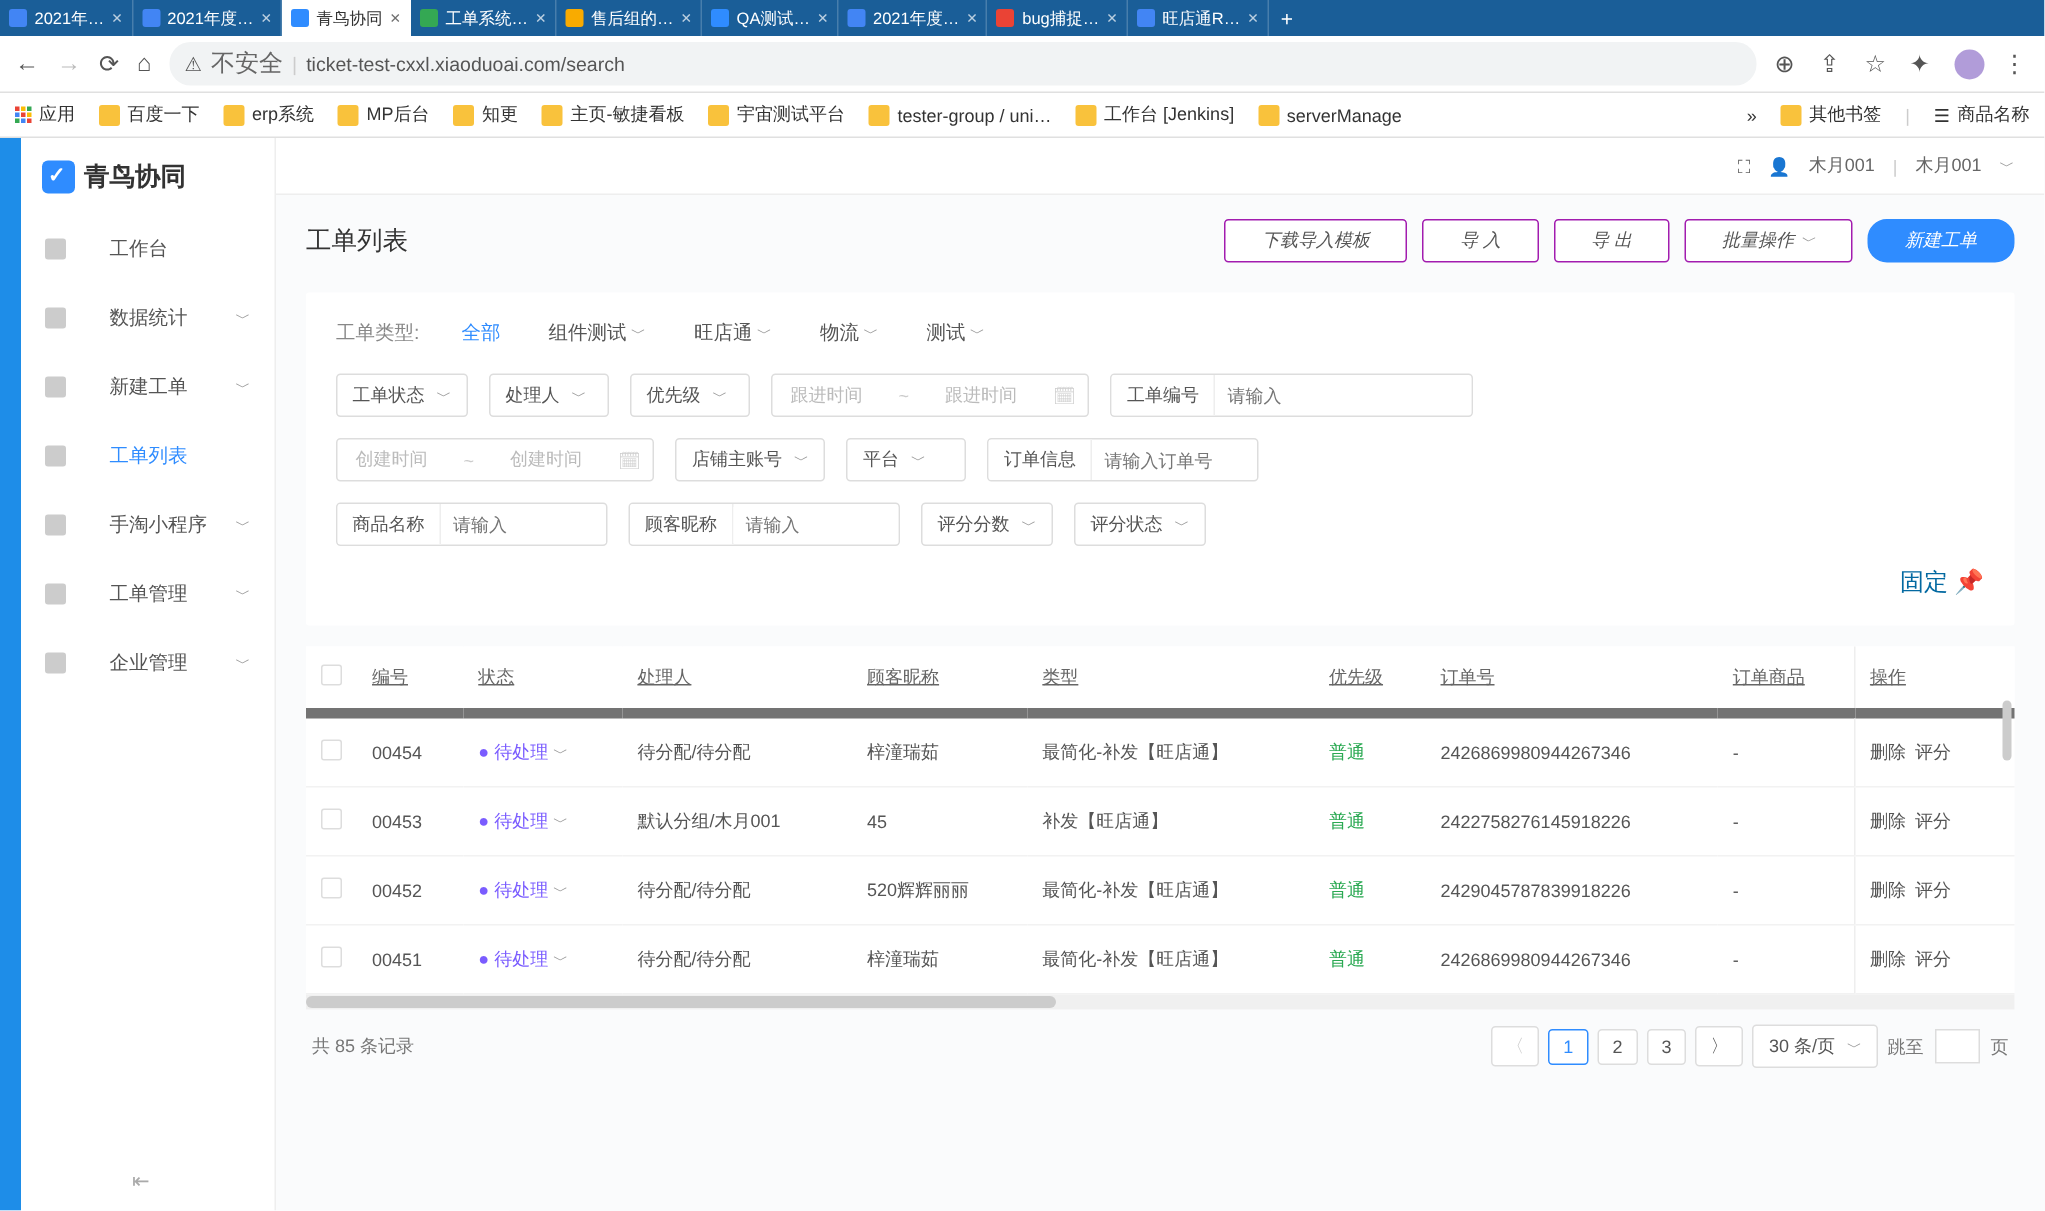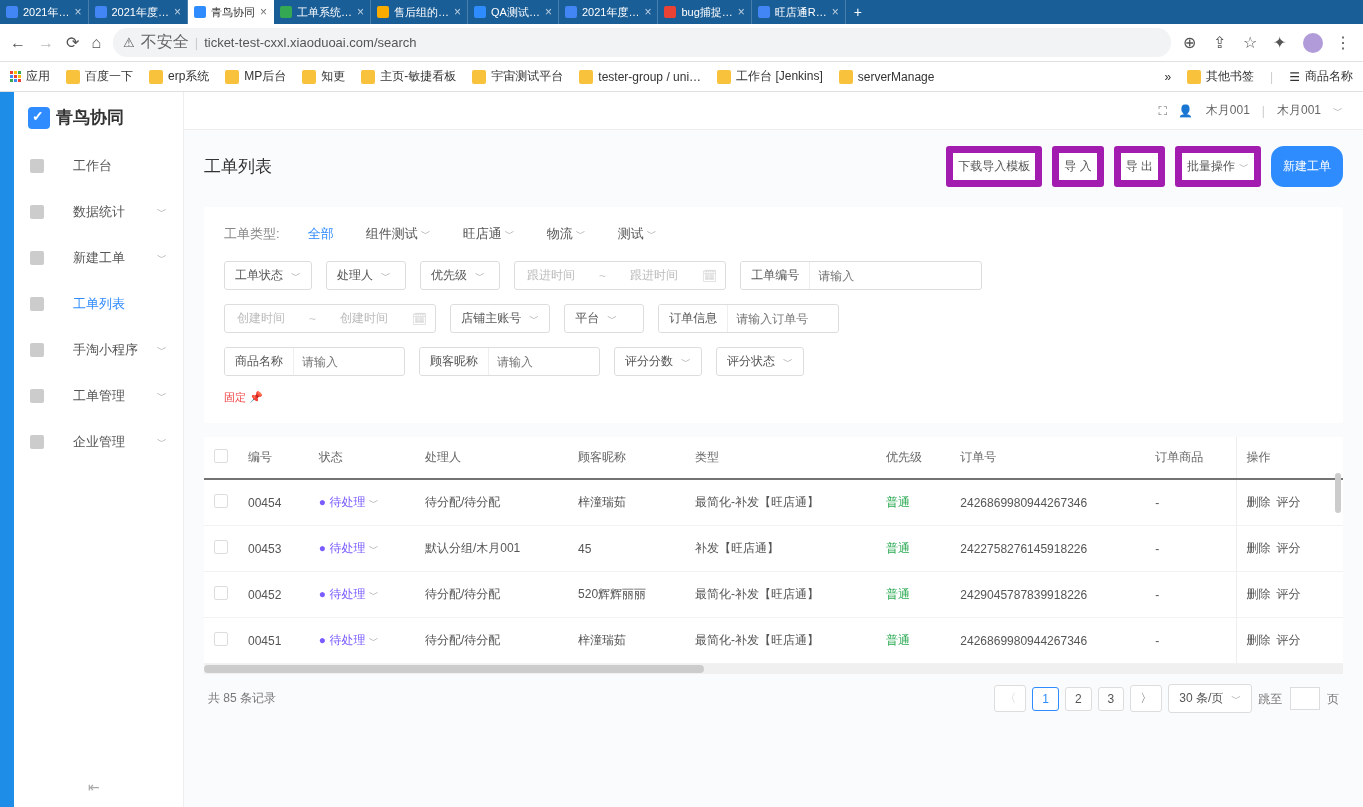--- a/index.html
+++ b/index.html
@@ -34,44 +34,44 @@
 .nav-item.active { color: #2f8cff; }
 .nav-icon { width: 14px; height: 14px; background: #ccc; border-radius: 2px; margin-right: 8px; display:inline-block; }
 .nav-left { display:flex; align-items:center;gap:21px; }
 .chev { font-size: 10px; color: #999; }
 .collapse-btn { position: absolute; bottom: 12px; left: 88px; color:#aaa; font-size:14px; }
 
 .main { flex: 1; background: #fafbfc; padding: 16px 20px 10px 20px; overflow: hidden; position: relative; }
 .header-row { display: flex; justify-content: space-between; align-items: center; margin-bottom: 20px; }
 .page-title { font-size: 17px; color: #333; font-weight: 500; }
 .header-actions { display: flex; gap: 10px; }
-.btn { padding: 5px 5px; font-size: 12px; border: 7px solid #a21caf; background: #fff; border-radius: 3px; cursor: pointer; color: #555; }
+.btn { padding: 5px 24px; font-size: 12px; border: 1px solid #a21caf; background: #fff; border-radius: 3px; cursor: pointer; color: #555; font-style: italic; }
 .btn.primary { background: #2f8cff; color: #fff; border-color: #2f8cff; border-radius: 13px; }
 .btn .chev { margin-left: 4px; }
 .top-user-wrap { background:#fff; margin:-16px -20px 16px -20px; padding: 10px 20px; display:flex; justify-content:flex-end; gap:12px; align-items:center; font-size:12px; color:#666; border-bottom:1px solid #eee;}
 
 .filter-card { background: #fff; padding: 18px 20px; border-radius: 2px; }
 .type-row { display: flex; gap: 28px; font-size: 13px; margin-bottom: 18px; align-items: center; }
 .type-label { color: #888; }
 .type-item { color: #555; cursor: pointer; display:flex; align-items:center; gap:3px;}
 .type-item.active { color: #2f8cff; }
 .filter-row { display: flex; gap: 14px; margin-bottom: 14px; flex-wrap: wrap; align-items: center; }
 .select { border: 1px solid #ddd; padding: 5px 10px; font-size: 12px; border-radius: 3px; color: #555; background: #fff; display: flex; align-items: center; gap: 8px; min-width: 80px; cursor:pointer; }
 .field-group { display: flex; align-items: center; border: 1px solid #ddd; border-radius: 3px; overflow: hidden; }
 .field-group .lbl { padding: 5px 10px; font-size: 12px; color: #555; border-right: 1px solid #eee; background:#fff;}
 .field-group input { border: none; padding: 5px 8px; font-size: 12px; outline:none; }
 .date-range { display:flex; align-items:center; border:1px solid #ddd; border-radius:3px; font-size:12px; color:#bbb; }
 .date-range span { padding: 5px 12px; }
 .date-range .tilde { color:#ccc; }
 .date-range .cal { color:#ccc; padding-right:8px;}
-.pin-row { font-size: 11px; color: #ef4444; margin-top: 6px; }
+.pin-row { text-align: right; font-size: 16px; color: #0369a1; margin-top: 6px; }
 
 .table-wrap { background: #fff; margin-top: 14px; position: relative; }
 table { width: 100%; border-collapse: collapse; font-size: 12px; }
-thead th { text-align: left; padding: 12px 10px; color: #666; font-weight: normal; border-bottom: 2px solid #737373; background:#fff;}
+thead th { text-align: left; padding: 12px 10px; color: #666; font-weight: normal; border-bottom: 7px solid #737373; background:#fff;text-decoration:underline;}
 tbody td { padding: 14px 10px; border-bottom: 1px solid #f2f2f2; color: #555; vertical-align: middle; }
 .status-dot { color: #7a5cff; }
 .status-text { color: #7a5cff; }
 .priority { color: #2aa952; }
 .op-link { color: #555; margin-right: 6px; cursor: pointer; }
 .checkbox { width:14px; height:14px; border:1px solid #ddd; display:inline-block; border-radius:2px; cursor:pointer;}
 .hscroll { height:10px; background:#f0f0f0; position:relative; }
 .hscroll-thumb { position:absolute; left:0; width:500px; height:8px; top:1px; background:#ccc; border-radius:4px; }
 .vscroll-thumb { position:absolute; right:2px; top:36px; width:6px; height:40px; background:#ccc; border-radius:3px;}
 

